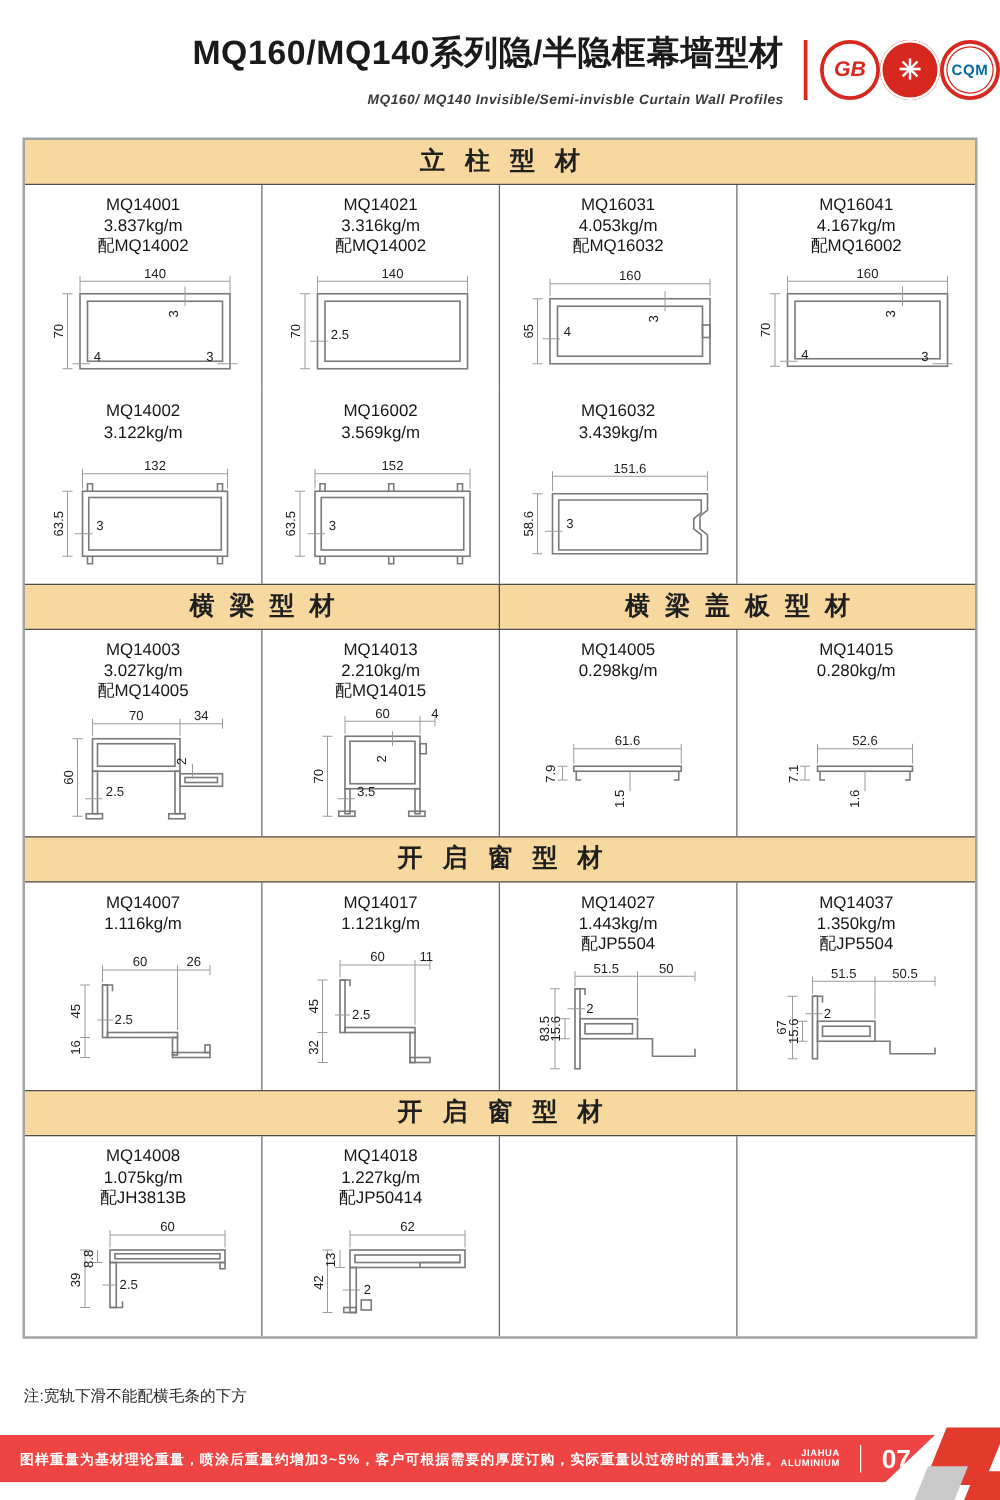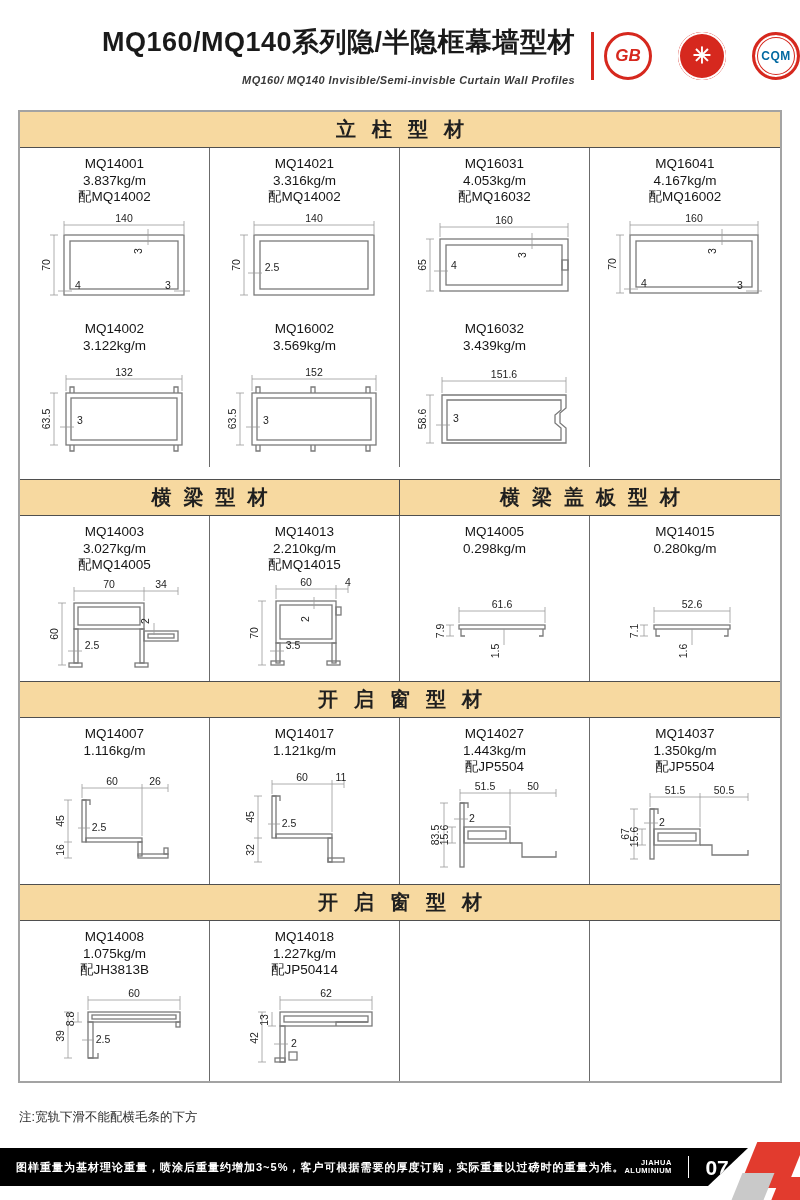--- a/index.html
+++ b/index.html
@@ -6,54 +6,54 @@
   .page{position:relative;width:800px;height:1200px;background:#fff;overflow:hidden;
         font-family:"Liberation Sans",sans-serif;margin:0 auto;}
 
   
   .hdr{position:absolute;top:20px;left:0;right:0;height:72px;display:flex;
        align-items:center;justify-content:flex-end;}
   .titles{text-align:right;margin-right:10px;}
   .title{font-size:27px;font-weight:bold;color:#1a1a1a;letter-spacing:0.5px;line-height:30px;}
   .subtitle{font-size:11px;font-weight:bold;color:#3a3a3a;margin-top:17px;letter-spacing:0.4px;font-style:italic;}
   .hdr-divider{width:3px;height:48px;background:#d6281e;margin:0 10px 0 6px;}
-  .logos{display:flex;gap:26px;align-items:center;}
+  .logos{display:flex;gap:0;align-items:center;}
   .logo{width:48px;height:48px;border-radius:50%;display:flex;align-items:center;justify-content:center;
         font-weight:bold;box-sizing:border-box;}
   .logo.l1{border:3px solid #d6281e;color:#d6281e;font-size:17px;font-style:italic;}
   .logo.l2{background:#d6281e;color:#fff;font-size:22px;box-shadow:inset 0 0 0 2px #fff,inset 0 0 0 4px #d6281e;}
   .logo.l3{border:3px solid #d6281e;color:#0369a1;font-size:12px;letter-spacing:0.5px;box-shadow:inset 0 0 0 2px #fff,inset 0 0 0 3px #d6281e;}
 
   
   .catalog{position:absolute;top:110px;left:18px;width:764px;border:2px solid #a3a3a3;box-sizing:border-box;}
   .band{background:#f7d9a0;height:35px;line-height:35px;text-align:center;
         font-size:20px;font-weight:bold;color:#1f1f1f;letter-spacing:16px;text-indent:16px;
         border-bottom:1px solid #4f4f4f;}
   .band:not(:first-child){border-top:1px solid #4f4f4f;}
-  .band.split{display:grid;grid-template-columns:1fr 1fr;letter-spacing:0;text-indent:0;padding:0;margin-top:12px;}
+  .band.split{display:grid;grid-template-columns:1fr 1fr;letter-spacing:0;text-indent:0;padding:0;}
   .band.split .half{letter-spacing:12px;text-indent:12px;}
   .band.split .half:first-child{border-right:1px solid #4f4f4f;}
   .row{display:grid;grid-template-columns:repeat(4,1fr);}
   .r0{height:165px}.r1{height:154px}.r2{height:165px}.r3{height:166px}.r4{height:160px}
   .cell{border-right:1px solid #6b6b6b;display:flex;flex-direction:column;align-items:center;
         padding-top:8px;box-sizing:border-box;overflow:hidden;}
   .cell:last-child{border-right:none;}
   .model,.weight,.pair{font-size:13.5px;line-height:16.5px;color:#161616;text-align:center;}
   .cell svg{margin-top:auto;margin-bottom:auto;display:block;}
 
   
   .pp{fill:none;stroke:#7a7a7a;stroke-width:1.3;}
   .dd{fill:none;stroke:#9a9a9a;stroke-width:0.8;}
   text.tt{font-family:"Liberation Sans",sans-serif;font-size:10.5px;fill:#1d1d1d;}
 
   
   .note{position:absolute;top:1109px;left:19px;font-size:12.5px;color:#2a2a2a;}
 
   
-  .bar{position:absolute;left:0;top:1148px;width:748px;height:38px;background:#000000;
+  .bar{position:absolute;left:0;top:1148px;width:748px;height:38px;background:#ef4444;
        clip-path:polygon(0 0,100% 0,calc(100% - 40px) 100%,0 100%);
        display:flex;align-items:center;color:#fff;}
   .bar-text{font-size:11px;font-weight:bold;letter-spacing:1px;padding-left:16px;white-space:nowrap;}
   .brand{display:flex;align-items:center;margin-left:auto;margin-right:48px;gap:16px;}
   .brand-lines{text-align:right;font-size:7.5px;font-weight:bold;line-height:8.5px;letter-spacing:0.5px;}
   .brand-sep{width:1.5px;height:22px;background:#fff;}
   .pageno{font-size:21px;font-weight:bold;line-height:21px;}
   .deco{position:absolute;transform:skewX(-22deg);}
   .deco1{left:748px;top:1142px;width:48px;height:46px;background:#e23b2e;}
   .deco2{left:737px;top:1173px;width:32px;height:27px;background:#c9c9c9;}

